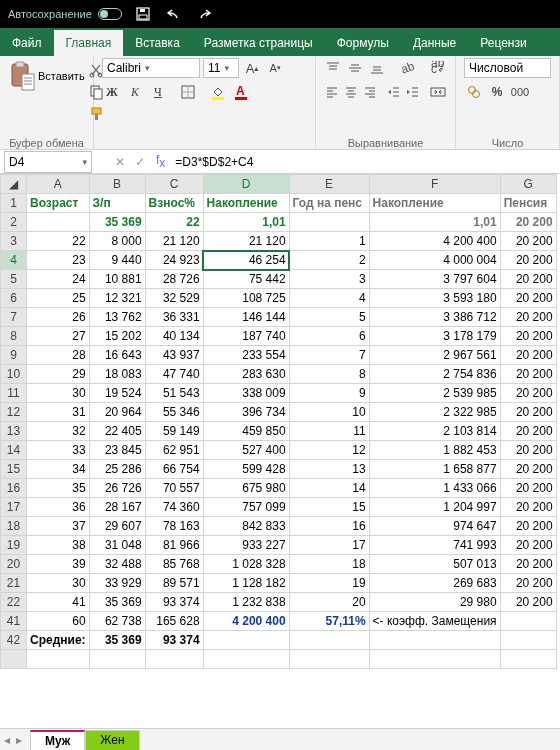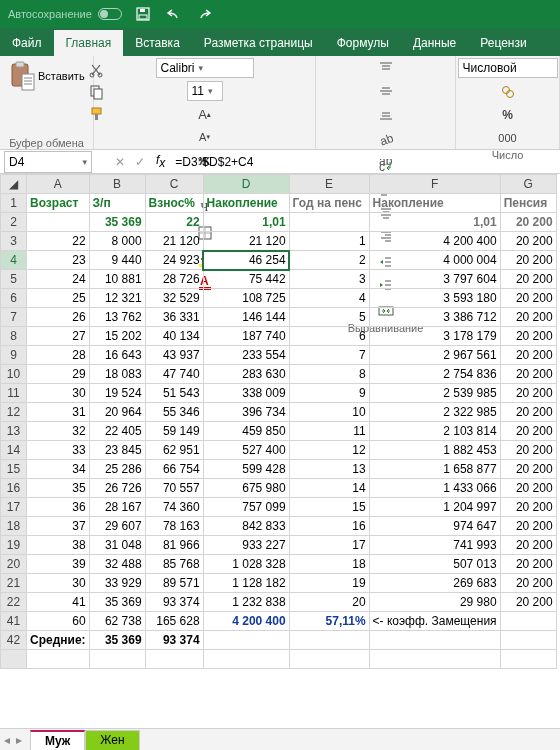--- a/index.html
+++ b/index.html
@@ -1,45 +1,45 @@
 <!DOCTYPE html>
 <html><head>
 <meta charset="utf-8">
 <style>
 *{box-sizing:border-box;margin:0;padding:0;font-family:"Segoe UI",Arial,sans-serif;font-size:12px;}
 body{width:560px;height:750px;background:#fff;overflow:hidden;position:relative;}
-.title-bar{height:28px;background:#15803d;display:flex;align-items:center;padding:0 8px;color:#fff;}
+.title-bar{height:28px;background:#000000;display:flex;align-items:center;padding:0 8px;color:#fff;}
 .title-bar .auto{color:#a9d4bd;font-size:11px;margin-right:6px;}
 .title-bar .toggle{width:24px;height:12px;border:1px solid #a9d4bd;border-radius:6px;position:relative;margin-right:14px;}
 .title-bar .toggle::after{content:"";position:absolute;left:1px;top:1px;width:8px;height:8px;border-radius:50%;background:#a9d4bd;}
 .title-bar .tb-icon{margin-right:16px;cursor:pointer;}
 .tabs{height:28px;background:#217346;display:flex;align-items:end;}
 .tab{padding:6px 12px 6px;color:#fff;cursor:pointer;}
 .tab.active{background:#f3f3f3;color:#217346;font-weight:400;}
 .ribbon{height:94px;background:#f3f3f3;border-bottom:1px solid #d0d0d0;display:flex;}
 .group{border-right:1px solid #d9d9d9;padding:2px 8px 0;display:flex;flex-direction:column;justify-content:space-between;}
 .group-label{text-align:center;font-size:11px;color:#666;padding:1px 0 0;}
 .g-body{flex:1;display:flex;align-items:flex-start;gap:4px;padding-top:2px;}
 .paste-btn{display:flex;flex-direction:row;align-items:center;gap:2px;}
 .paste-ico{width:28px;height:32px;}
 .mini-ico{width:16px;height:16px;display:inline-block;}
 .font-area{display:flex;flex-direction:column;gap:4px;}
-.row{display:flex;align-items:center;gap:3px;flex-direction:column;}
+.row{display:flex;align-items:center;gap:3px;}
 .dd{border:1px solid #c0c0c0;background:#fff;height:20px;display:flex;align-items:center;padding:0 4px;font-size:12px;}
 .dd .arr{margin-left:4px;font-size:9px;color:#666;}
 .btn-ico{width:20px;height:20px;display:flex;align-items:center;justify-content:center;color:#444;cursor:pointer;border:1px solid transparent;}
 .btn-ico.b{font-weight:bold;font-family:"Times New Roman";}
 .btn-ico.i{font-style:italic;font-family:"Times New Roman";}
 .btn-ico.u{text-decoration:underline;font-family:"Times New Roman";}
 
 .namebox-row{height:24px;border-bottom:1px solid #d0d0d0;display:flex;align-items:center;background:#fff;}
 .name-box{width:88px;height:22px;border:1px solid #c0c0c0;margin:1px 18px 1px 4px;display:flex;align-items:center;padding:0 4px;}
 .name-box .arr{margin-left:auto;font-size:9px;color:#666;}
 .fx-btn{width:20px;text-align:center;color:#999;cursor:pointer;}
-.fx-label{font-style:italic;color:#000000;margin:0 6px;}
+.fx-label{color:#8b5cf6;margin:0 6px;}
 .formula-bar{flex:1;padding:0 4px;}
 
 .sheet{position:relative;}
 .grid{border-collapse:collapse;table-layout:fixed;}
 .grid th,.grid td{border:1px solid #d4d4d4;height:19px;padding:0 3px;font-size:12px;white-space:nowrap;overflow:hidden;}
 .grid th{background:#e6e6e6;font-weight:normal;color:#444;text-align:center;}
 .grid th.rowh{width:26px;}
 .grid td{text-align:right;}
 .grid td.l{text-align:left;}
 .hdr{font-weight:bold;color:#737373;}

